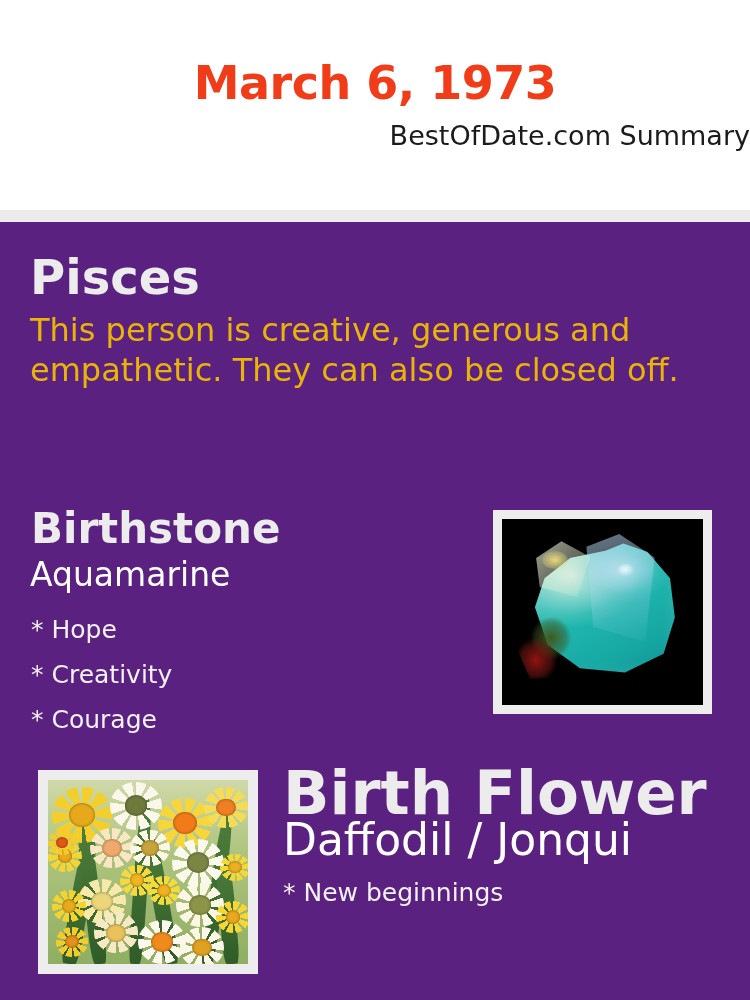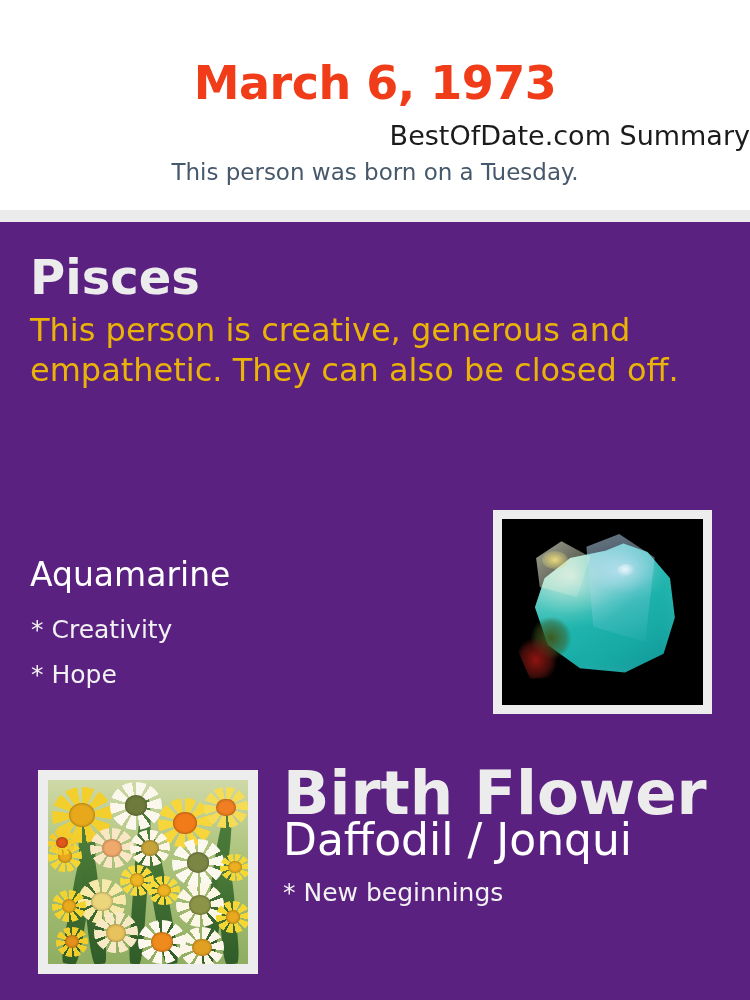--- a/index.html
+++ b/index.html
@@ -313,34 +313,35 @@
   }
 </style>
 </head>
 <body>
 
 <div class="page">
 
   <div class="header">
     <div class="header-date">March 6, 1973</div>
     <div class="header-subtitle">BestOfDate.com Summary</div>
-    <div class="header-note">This person was born on a Tuesday.</div>
   </div>
 
   <div class="divider"></div>
 
   <div class="panel">
 
     <div class="sign-name">Pisces</div>
     <div class="sign-desc">This person is creative, generous and empathetic. They can also be closed off.</div>
 
+    <div class="stone-title">Birthstone</div>
     <div class="stone-name">Aquamarine</div>
     <div class="stone-traits">
+      <div class="trait">* Hope</div>
       <div class="trait">* Creativity</div>
-      <div class="trait">* Hope</div>
+      <div class="trait">* Courage</div>
     </div>
 
     <div class="stone-frame">
       <div class="stone-photo">
         <div class="crystal"></div>
         <div class="crystal-facet-a"></div>
         <div class="crystal-facet-b"></div>
         <div class="crystal-yellow"></div>
         <div class="crystal-red"></div>
         <div class="crystal-spot"></div>

